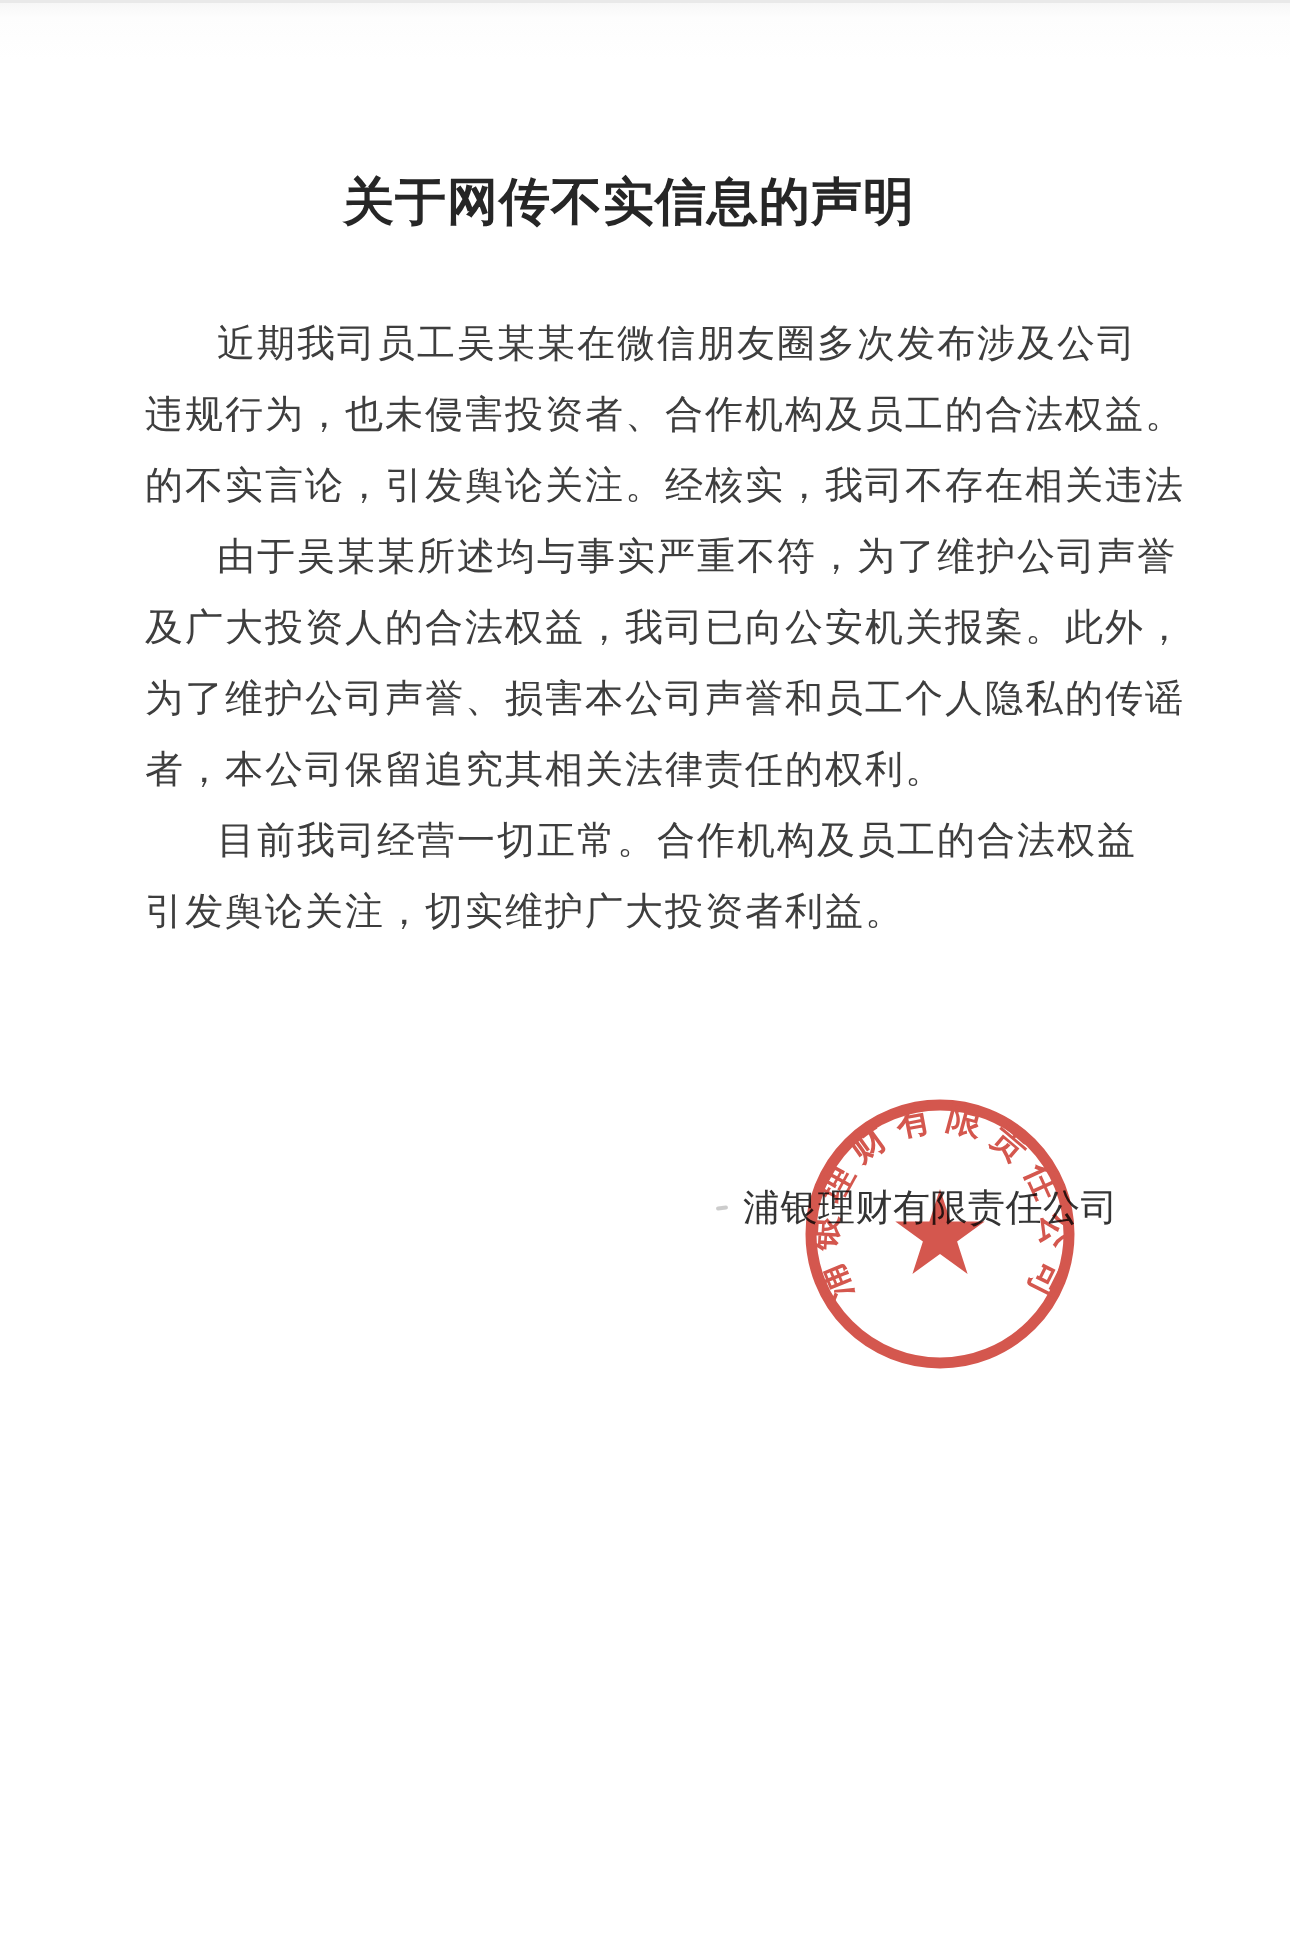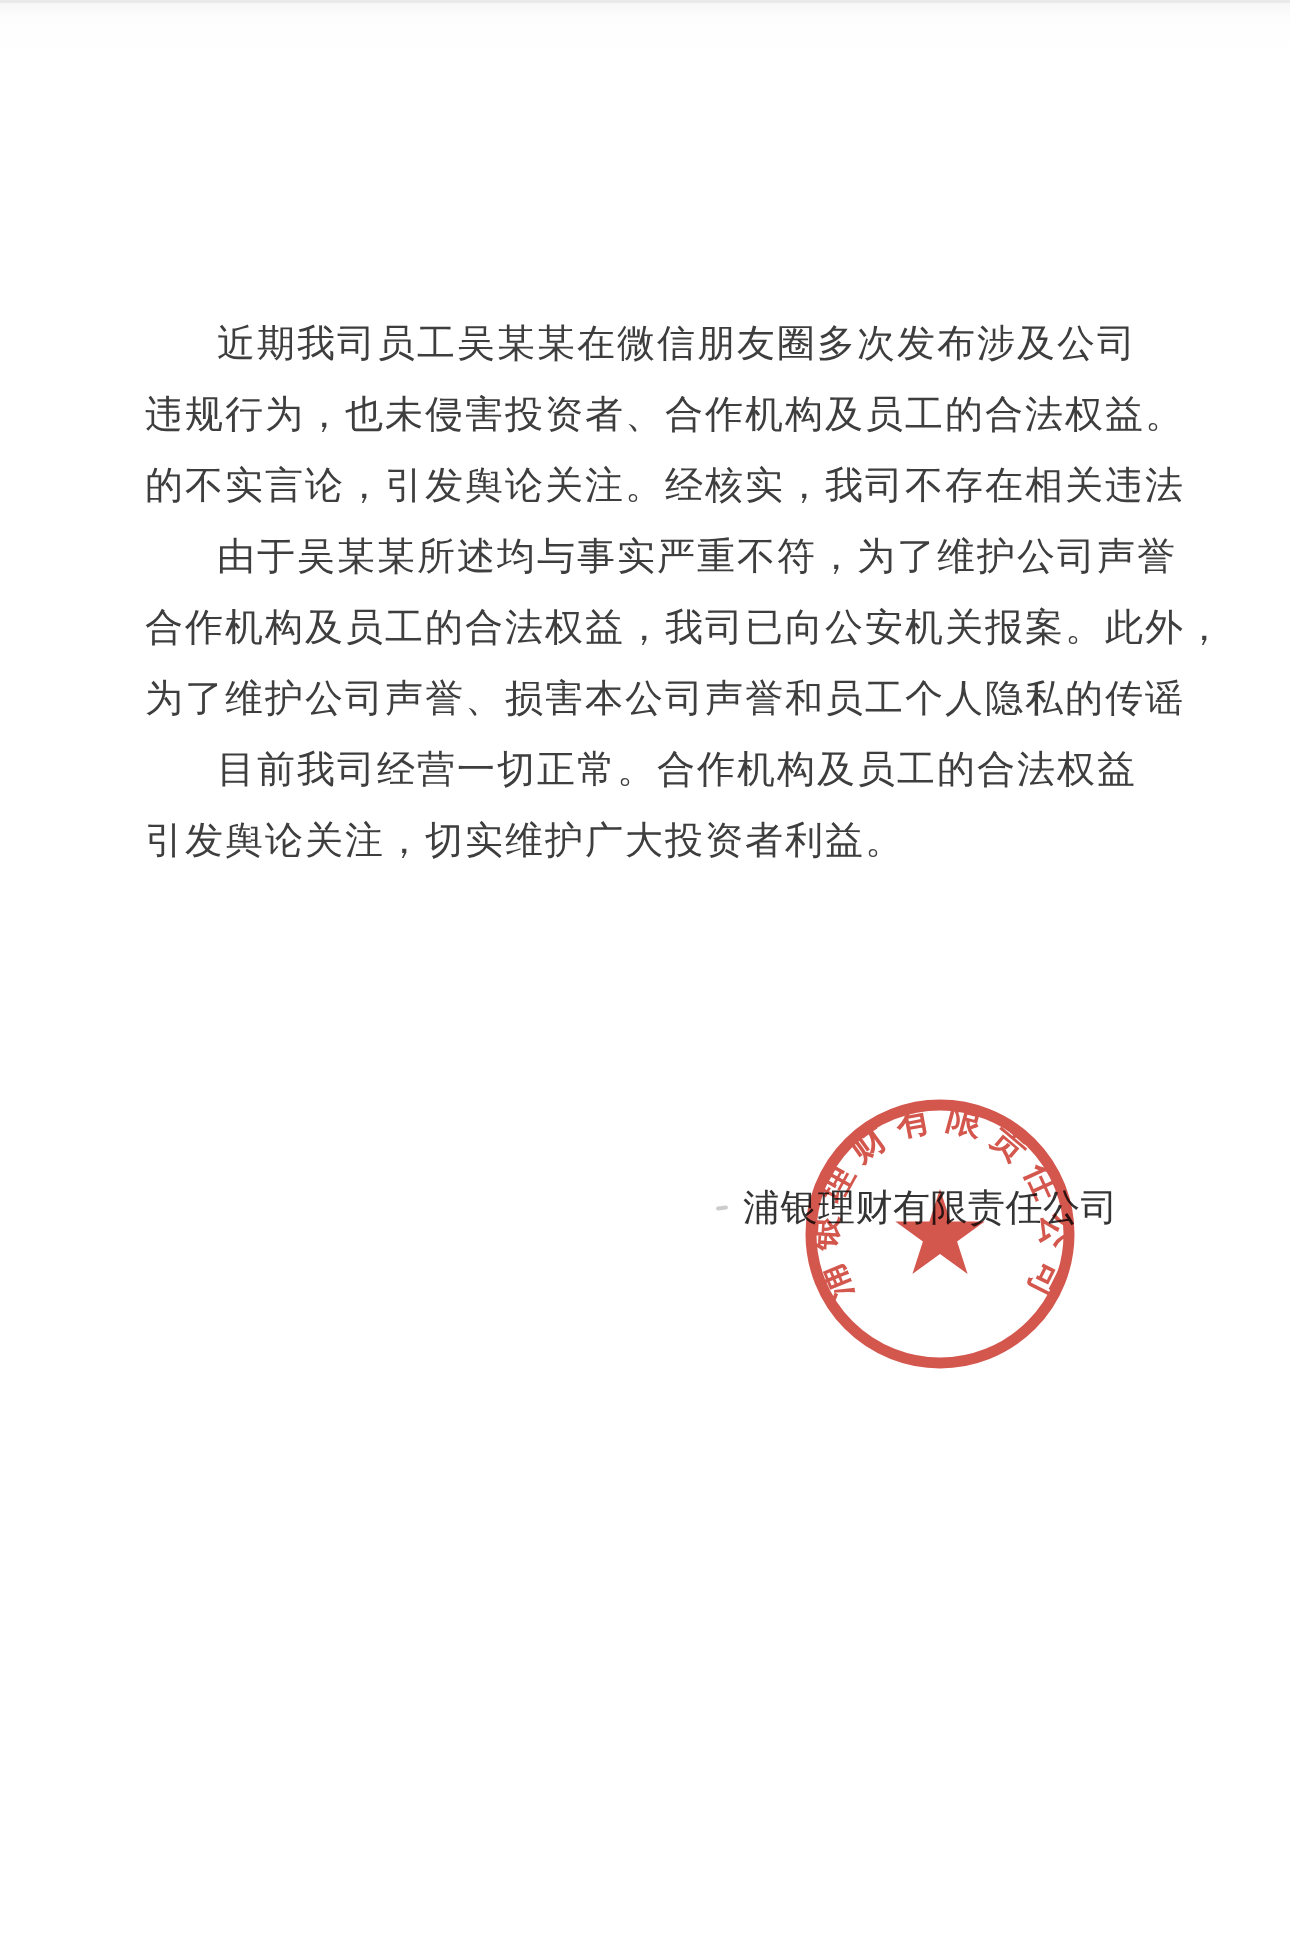--- a/index.html
+++ b/index.html
@@ -72,28 +72,30 @@
     font-weight:600;
   }
 </style>
 </head>
 <body>
 
 <div class="page">
 
   <div class="scan-edge"></div>
 
+  <h1 class="title">关于网传不实信息的声明</h1>
 
   <div class="body-block">
     <div class="line indent">近期我司员工吴某某在微信朋友圈多次发布涉及公司</div>
     <div class="line">违规行为，也未侵害投资者、合作机构及员工的合法权益。</div>
     <div class="line">的不实言论，引发舆论关注。经核实，我司不存在相关违法</div>
     <div class="line indent">由于吴某某所述均与事实严重不符，为了维护公司声誉</div>
-    <div class="line">合作机构及员工的合法权益，我司已向公安机关报案。此外，</div>
+    <div class="line">及广大投资人的合法权益，我司已向公安机关报案。此外，</div>
     <div class="line">为了维护公司声誉、损害本公司声誉和员工个人隐私的传谣</div>
+    <div class="line">者，本公司保留追究其相关法律责任的权利。</div>
     <div class="line indent">目前我司经营一切正常。合作机构及员工的合法权益</div>
     <div class="line">引发舆论关注，切实维护广大投资者利益。</div>
   </div>
 
   <div class="company">浦银理财有限责任公司</div>
 
 
   <div class="artifact-dash"></div>
 
   <div class="seal">

